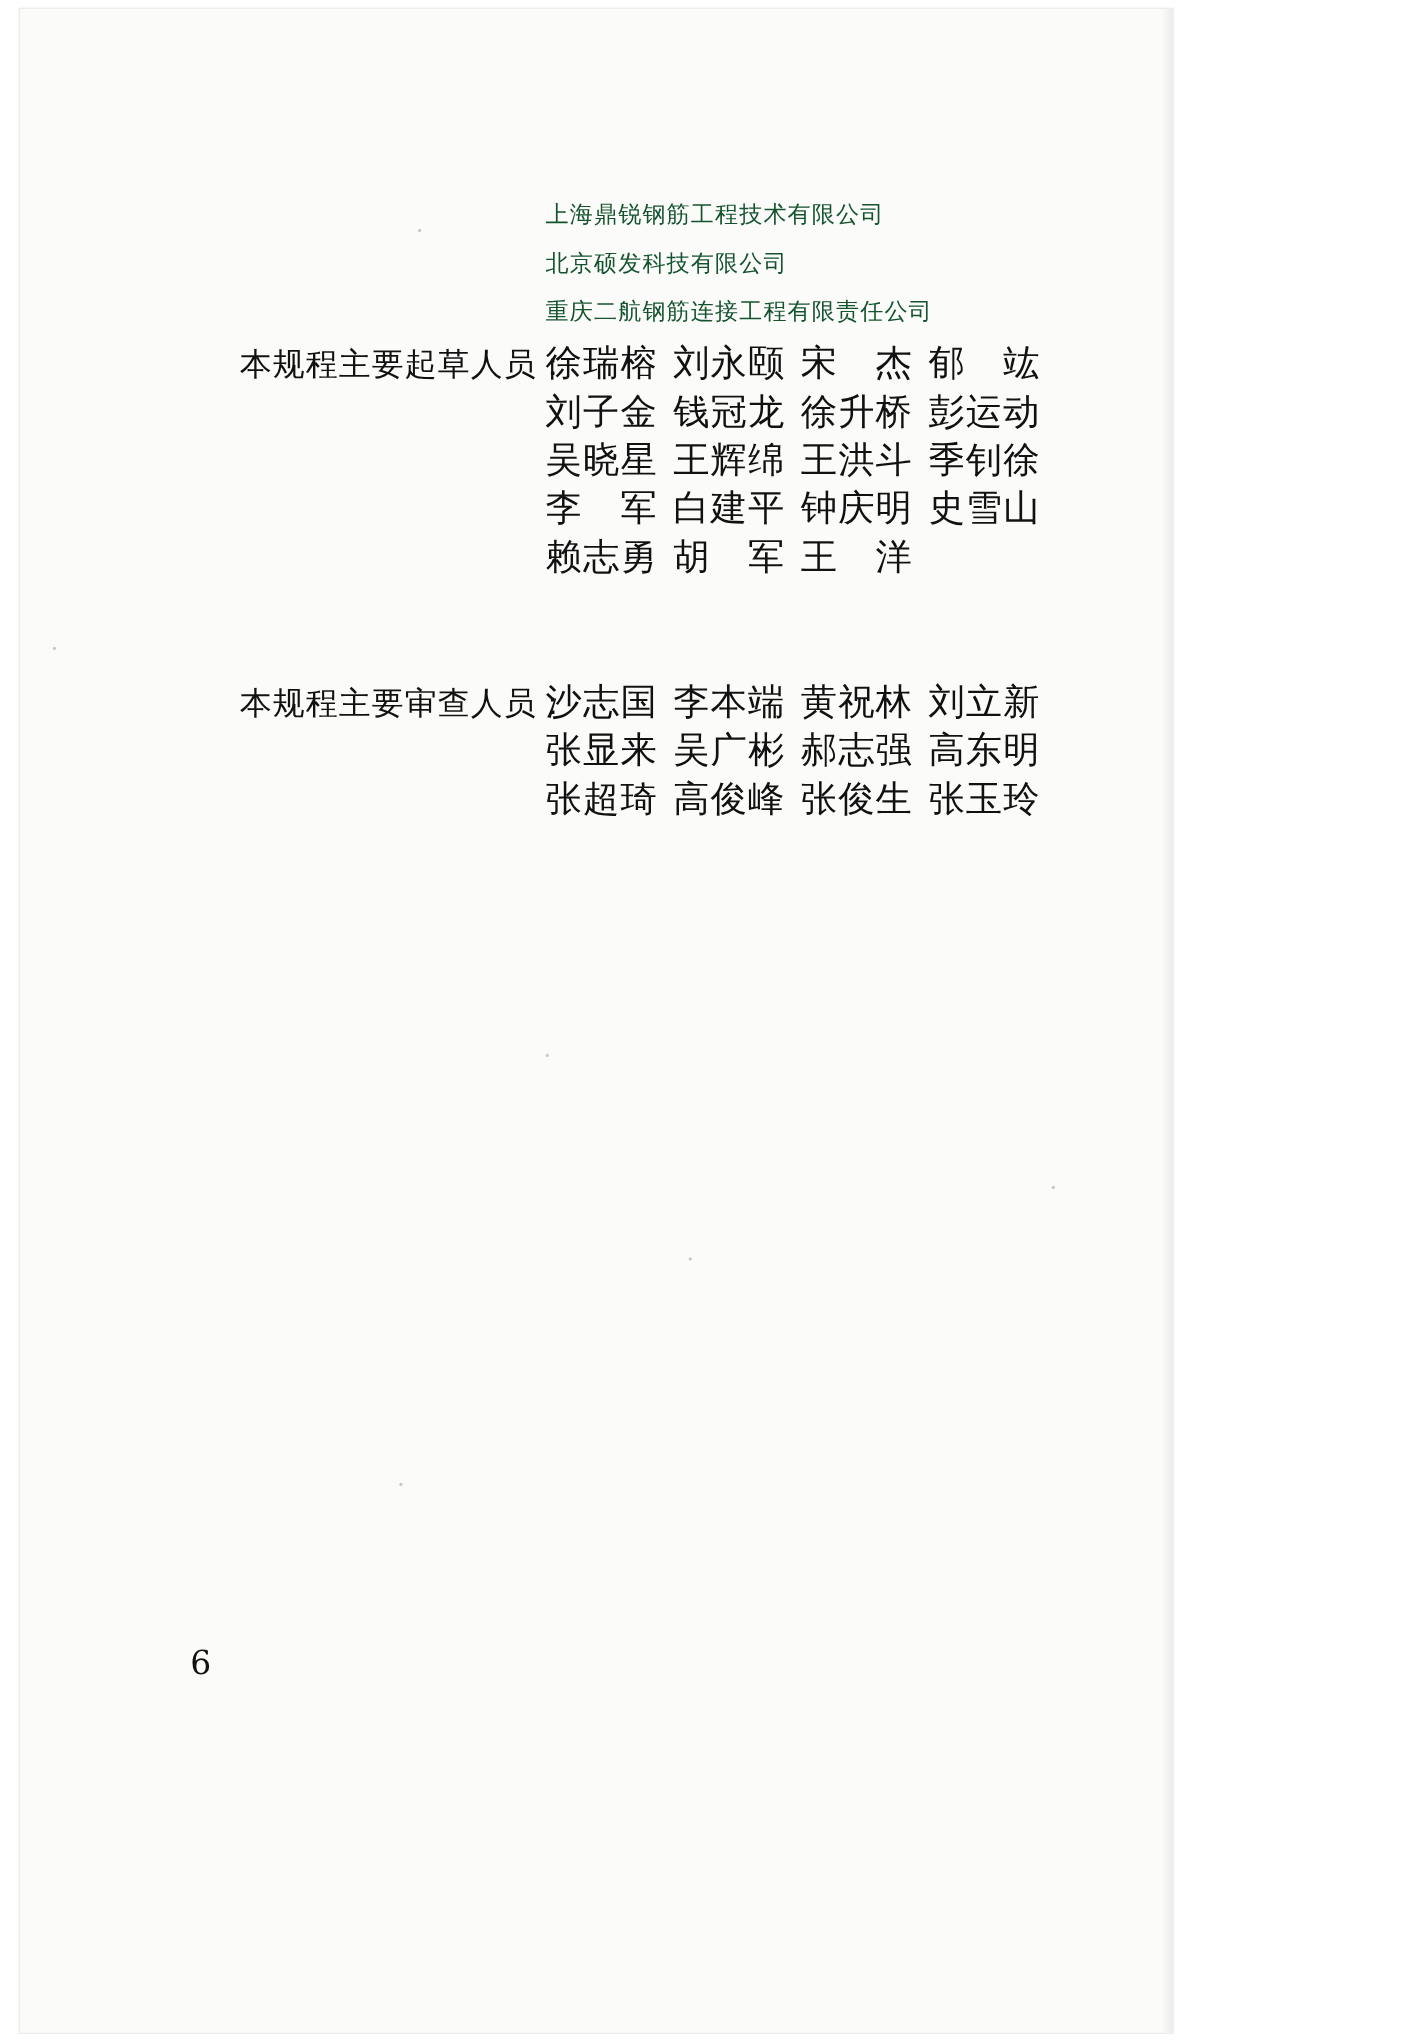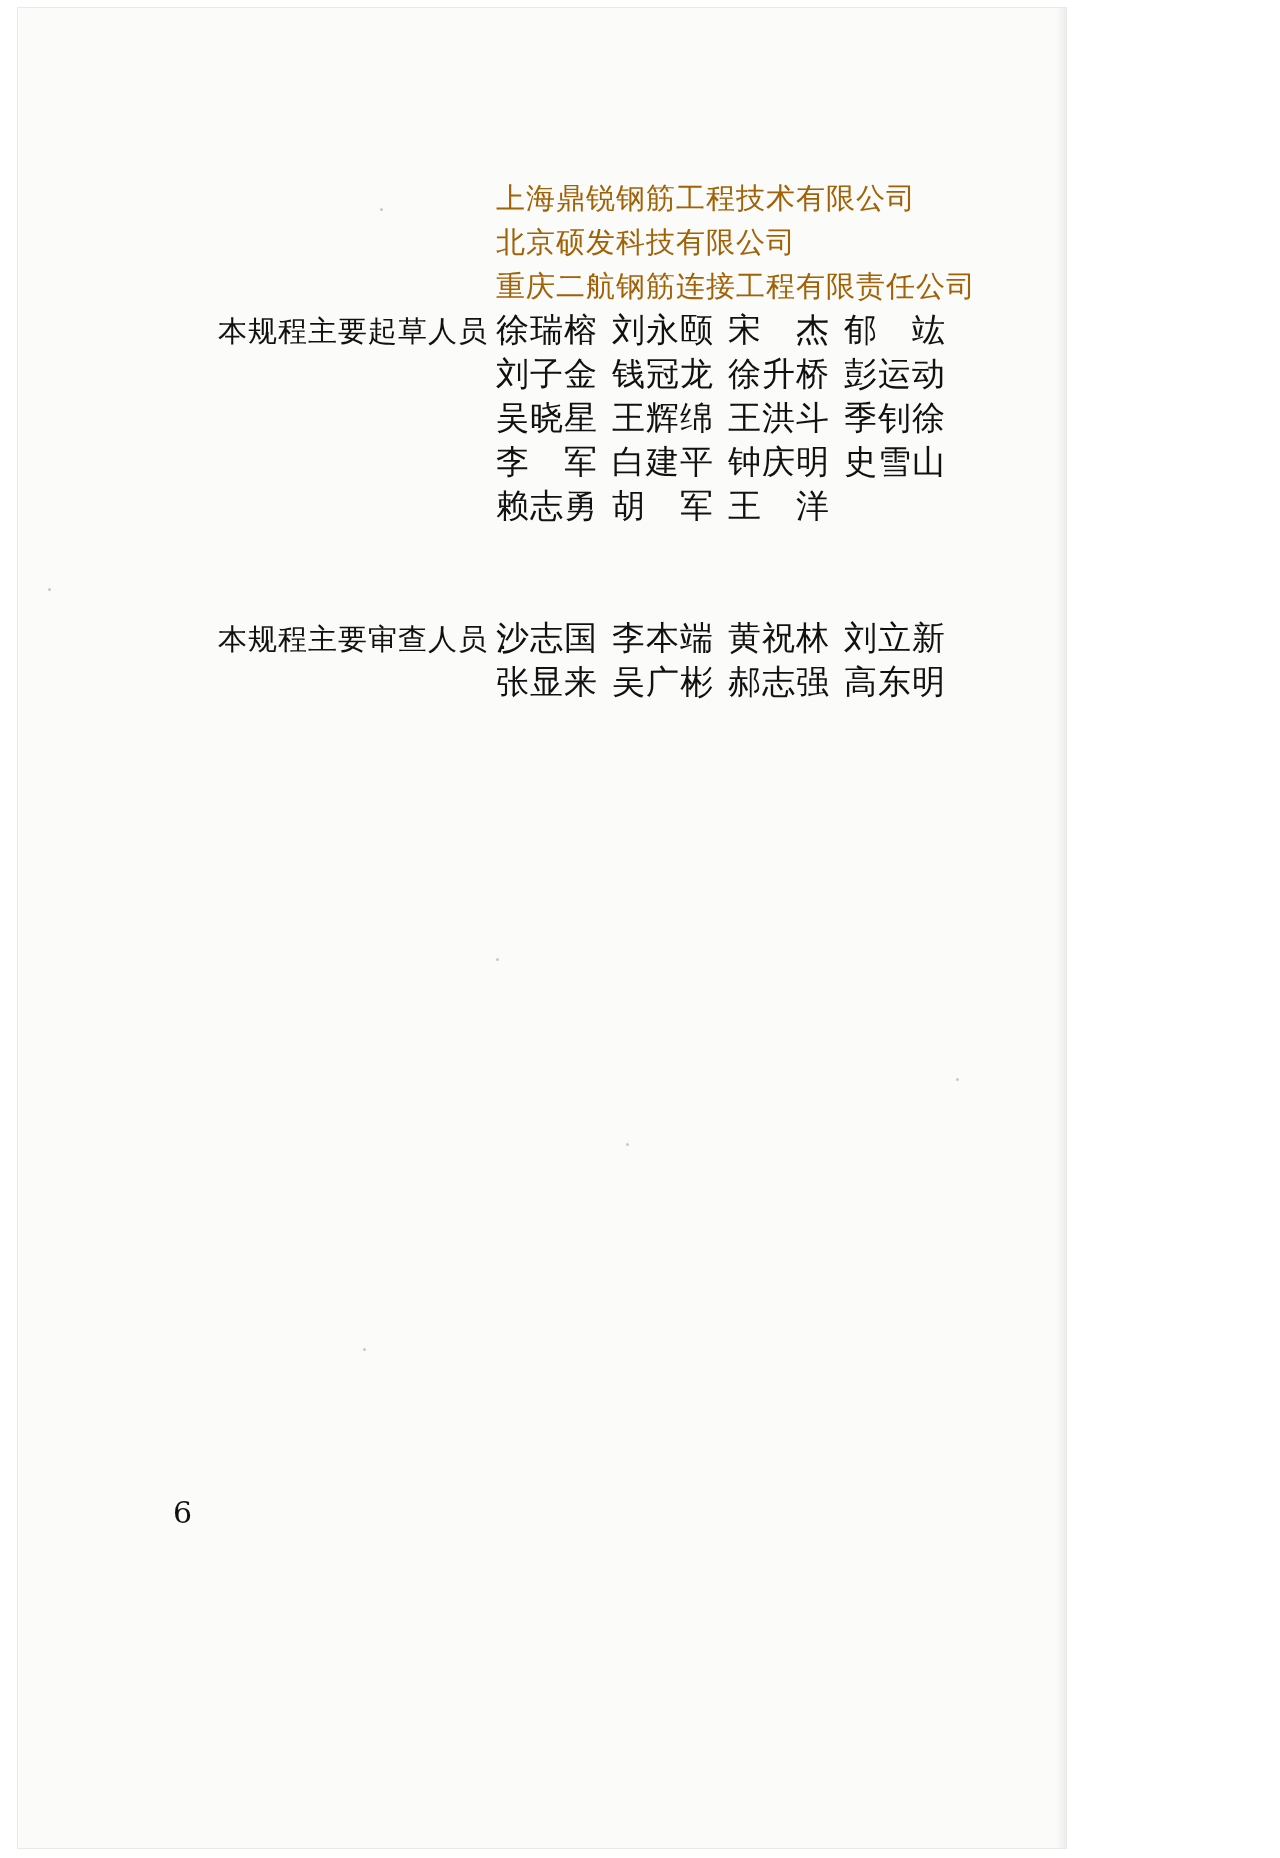--- a/index.html
+++ b/index.html
@@ -45,25 +45,25 @@
   }
 
   
   .org-block {
     position: absolute;
     left: 478px;
     top: 168px;
     width: 540px;
   }
   .org-line {
-    font-family: Liberation Serif, serif;
-    font-size: 29px;
+    font-family: Liberation Mono, monospace;
+    font-size: 21px;
     line-height: 44px;
     letter-spacing: 1px;
-    color: #a16207;
+    color: #14532d;
     white-space: nowrap;
   }
 
   
   .section {
     position: absolute;
     left: 200px;
     width: 800px;
   }
   #sec-drafters { top: 300px; }
@@ -196,20 +196,29 @@
       </div>
       <div class="sec-row">
         <div class="sec-label blank">本规程主要审查人员：</div>
         <div class="names">
           <div class="name">张显来</div>
           <div class="name">吴广彬</div>
           <div class="name">郝志强</div>
           <div class="name">高东明</div>
         </div>
       </div>
+      <div class="sec-row">
+        <div class="sec-label blank">本规程主要审查人员：</div>
+        <div class="names">
+          <div class="name">张超琦</div>
+          <div class="name">高俊峰</div>
+          <div class="name">张俊生</div>
+          <div class="name">张玉玲</div>
+        </div>
+      </div>
     </div>
 
     <div class="page-number">6</div>
 
     <div class="speck" style="left:362px; top:200px;"></div>
     <div class="speck" style="left:478px; top:950px;"></div>
     <div class="speck" style="left:938px; top:1070px;"></div>
     <div class="speck" style="left:608px; top:1135px;"></div>
     <div class="speck" style="left:345px; top:1340px;"></div>
     <div class="speck" style="left:30px; top:580px;"></div>

